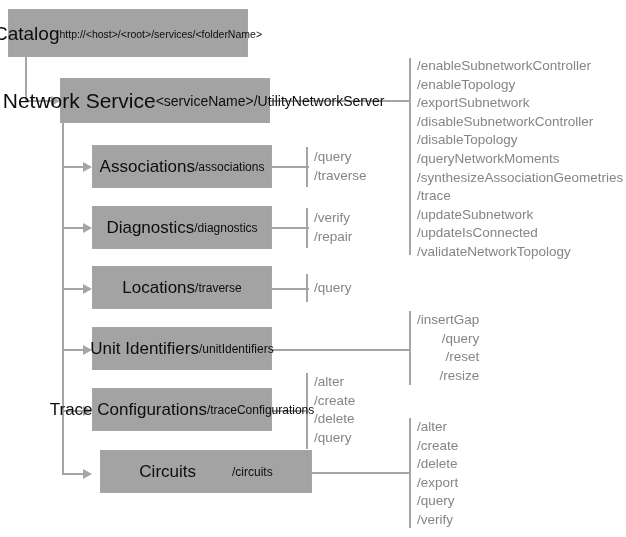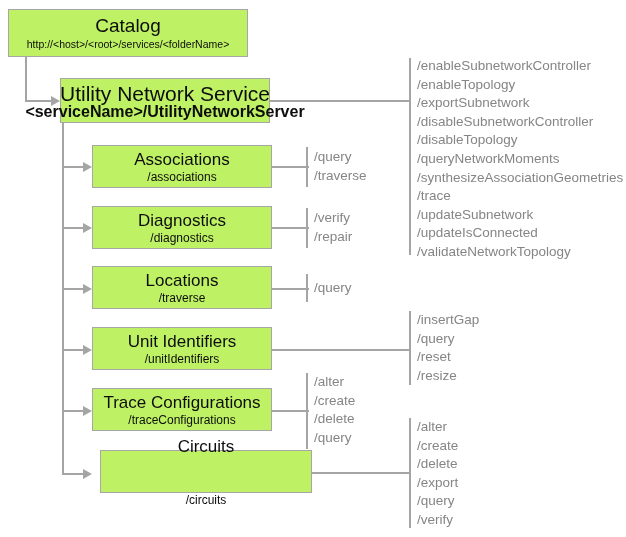--- a/index.html
+++ b/index.html
@@ -14,24 +14,24 @@
     position: relative;
     width: 626px;
     height: 537px;
     background: #ffffff;
     overflow: hidden;
   }
   
   .node {
     position: absolute;
     box-sizing: border-box;
-    background: #bef264;
+    background: #a3a3a3;
     border: 1px solid #a6a6a6;
     display: flex;
-    flex-direction: column;
+    flex-direction: row;
     align-items: center;
     justify-content: center;
     color: #0d0d0d;
     z-index: 3;
   }
   .node .title {
     font-size: 17px;
     line-height: 19px;
     font-weight: normal;
     letter-spacing: 0px;
@@ -39,21 +39,21 @@
   }
   .node .sub {
     font-size: 12px;
     line-height: 13px;
     margin-top: 2px;
     white-space: nowrap;
   }
   .node.root .title { font-size: 19px; line-height: 21px; }
   .node.root .sub { font-size: 10.5px; }
   .node.service .title { font-size: 21px; }
-  .node.service .sub { font-size: 16px; font-weight: bold; }
+  .node.service .sub { font-size: 14px; }
 
   
   .hline {
     position: absolute;
     height: 0;
     border-top: 2px solid #a5a5a5;
     z-index: 1;
   }
   .vline {
     position: absolute;
@@ -164,21 +164,21 @@
   </div>
 
   <div class="hline" style="left:62px; top:349px; width:21px;"></div>
   <div class="arrow" style="left:83px; top:345px;"></div>
   <div class="node" style="left:92px; top:327px; width:180px; height:43px;">
     <div class="title">Unit Identifiers</div>
     <div class="sub">/unitIdentifiers</div>
   </div>
   <div class="hline" style="left:272px; top:349px; width:138px;"></div>
   <div class="divider" style="left:409px; top:311px; height:74px;"></div>
-  <div class="ops" style="left:417px; top:311px;">
+  <div class="ops" style="left:417px; top:311px;text-align:right;">
     <span class="op">/insertGap</span>
     <span class="op">/query</span>
     <span class="op">/reset</span>
     <span class="op">/resize</span>
   </div>
 
   <div class="hline" style="left:62px; top:410px; width:21px;"></div>
   <div class="arrow" style="left:83px; top:406px;"></div>
   <div class="node" style="left:92px; top:388px; width:180px; height:43px;">
     <div class="title">Trace Configurations</div>

